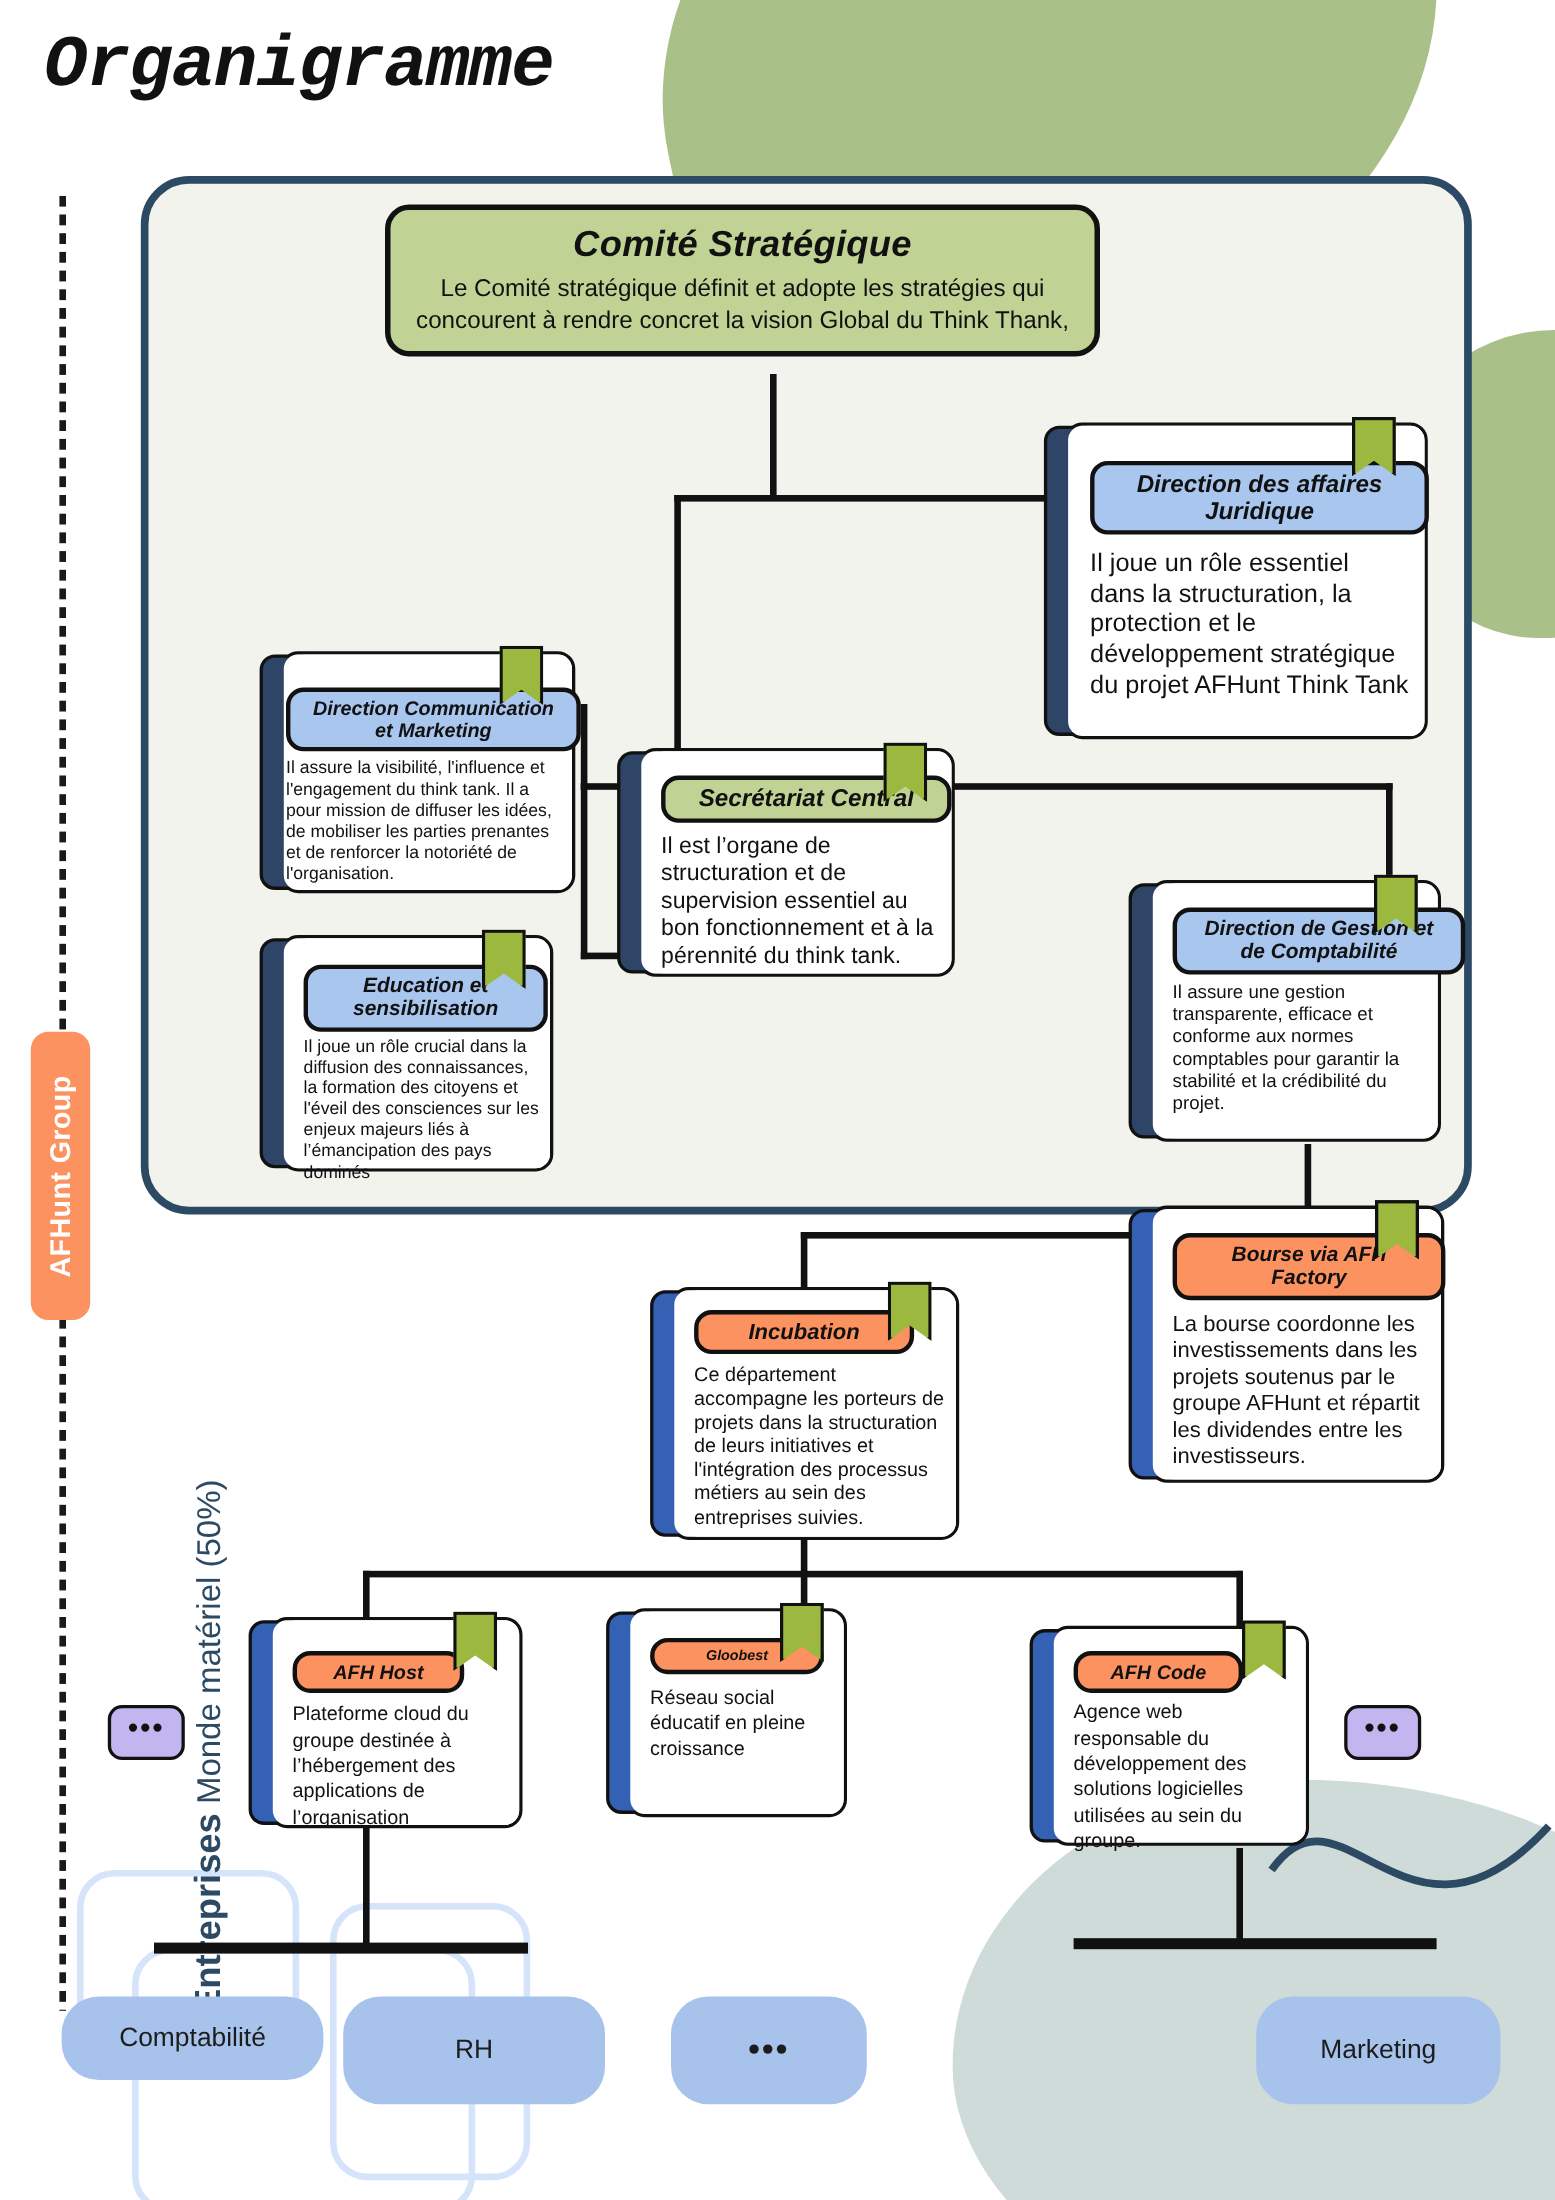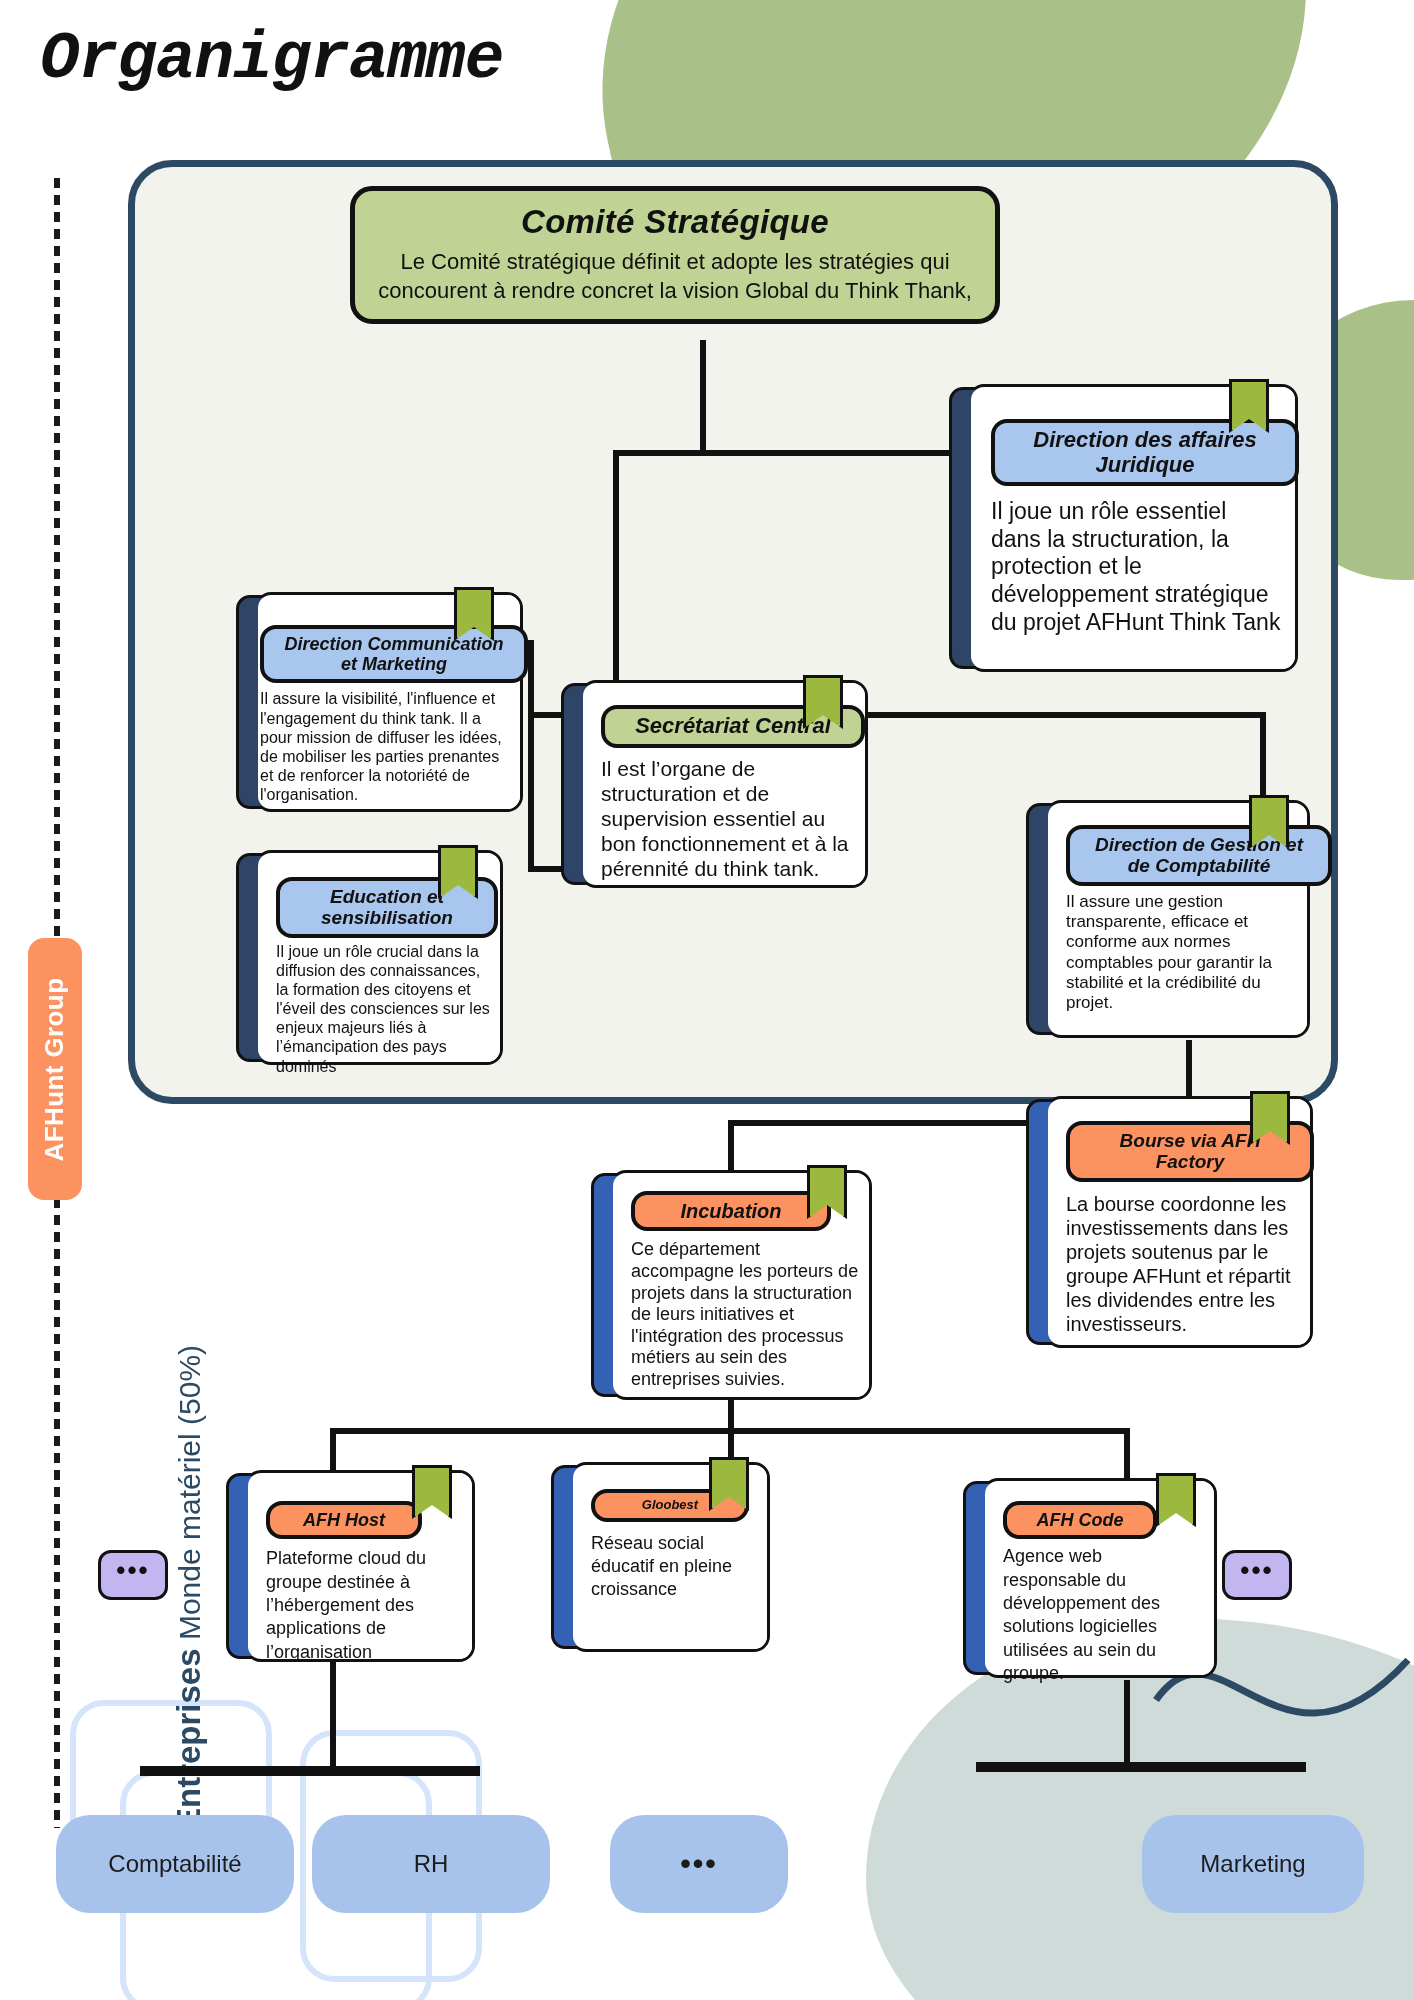--- a/index.html
+++ b/index.html
@@ -251,33 +251,33 @@
 
   <div class="card blue-spine" style="left:570px;top:1462px;width:200px;height:190px;">
     <div class="spine"></div>
     <div class="ribbon" style="right:18px;top:-8px;"></div>
     <div class="inner" style="padding:10px 10px 8px 18px;">
       <div class="pill orange" style="font-size:13px;width:122px;margin:14px auto 10px;">Gloobest</div>
       <div class="body" style="font-size:18px;line-height:1.3;">Réseau social éducatif en pleine croissance</div>
     </div>
   </div>
 
-  <div class="card blue-spine" style="left:982px;top:1478px;width:235px;height:200px;">
+  <div class="card blue-spine" style="left:955px;top:1478px;width:235px;height:200px;">
     <div class="spine"></div>
     <div class="ribbon" style="right:18px;top:-8px;"></div>
     <div class="inner" style="padding:10px 10px 8px 18px;">
       <div class="pill orange" style="font-size:18px;width:118px;margin:10px auto 6px;">AFH Code</div>
       <div class="body" style="font-size:18px;line-height:1.3;">Agence web responsable du développement des solutions logicielles utilisées au sein du groupe.</div>
     </div>
   </div>
 
   <div class="dots" style="left:98px;top:1550px;">•••</div>
   <div class="dots" style="left:1222px;top:1550px;">•••</div>
 
-  <div class="cap" style="left:56px;top:1815px;width:238px;height:98px;">
+  <div class="cap" style="left:56px;top:1815px;width:238px;height:76px;">
     <span>Comptabilité</span>
   </div>
   <div class="cap" style="left:312px;top:1815px;width:238px;height:98px;">
     <span>RH</span>
   </div>
   <div class="cap" style="left:610px;top:1815px;width:178px;height:98px;">
     <span style="font-size:30px;font-weight:800;letter-spacing:2px;">•••</span>
   </div>
   <div class="cap" style="left:1142px;top:1815px;width:222px;height:98px;">
     <span>Marketing</span>

